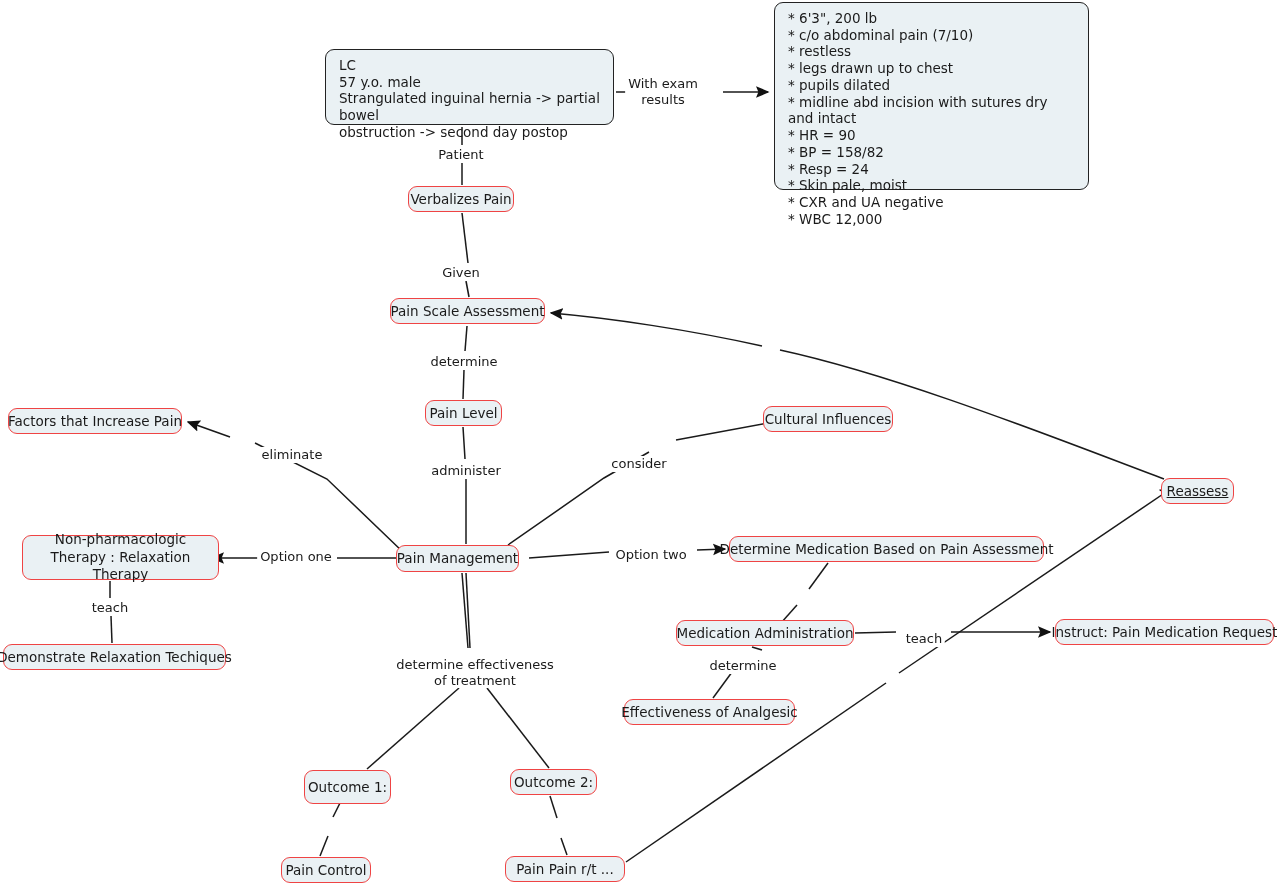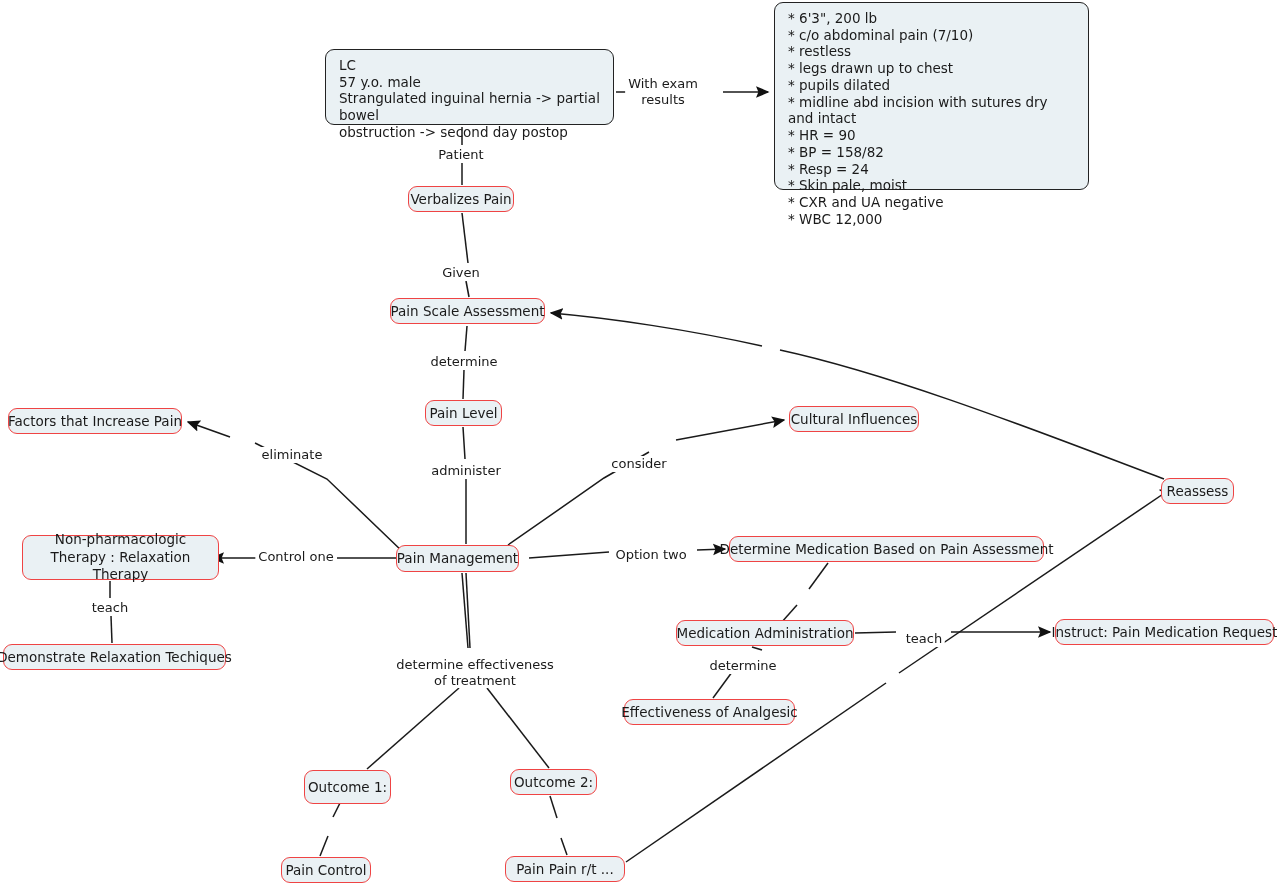--- a/index.html
+++ b/index.html
@@ -138,22 +138,22 @@
 * HR = 90
 * BP = 158/82
 * Resp = 24
 * Skin pale, moist
 * CXR and UA negative
 * WBC 12,000</div>
       <div class="node" style="left: 408px; top: 186px; width: 106px; height: 26px;">Verbalizes Pain</div>
       <div class="node" style="left: 390px; top: 298px; width: 155px; height: 26px;">Pain Scale Assessment</div>
       <div class="node" style="left: 425px; top: 400px; width: 77px; height: 26px; text-align: right;">Pain Level</div>
       <div class="node" style="left: 8px; top: 408px; width: 174px; height: 26px;">Factors that Increase Pain</div>
-      <div class="node" style="left: 789px; top: 406px; width: 130px; height: 26px;">Cultural Influences</div>
-      <div class="node" style="left: 1161px; top: 478px; width: 73px; height: 26px;">Reassess</div>
+      <div class="node" style="left: 763px; top: 406px; width: 130px; height: 26px;">Cultural Influences</div>
+      <div class="node" style="left: 1161px; top: 478px; width: 73px; height: 26px; text-decoration: underline;">Reassess</div>
       <div class="node" style="left: 396px; top: 545px; width: 123px; height: 27px;">Pain Management</div>
       <div class="node multiline" style="left: 10px; top: 535px; width: 197px; height: 45px; margin-left: 12px;">Non-pharmacologic Therapy :
 Relaxation Therapy</div>
       <div class="node" style="left: 729px; top: 536px; width: 315px; height: 26px;">Determine Medication Based on Pain Assessment</div>
       <div class="node" style="left: 676px; top: 620px; width: 178px; height: 26px;">Medication Administration</div>
       <div class="node" style="left: 1055px; top: 619px; width: 219px; height: 26px;">Instruct: Pain Medication Request</div>
       <div class="node" style="left: 3px; top: 644px; width: 223px; height: 26px;">Demonstrate Relaxation Techiques</div>
       <div class="node" style="left: 624px; top: 699px; width: 171px; height: 26px;">Effectiveness of Analgesic</div>
       <div class="node" style="left: 304px; top: 770px; width: 87px; height: 34px;">Outcome 1:</div>
       <div class="node" style="left: 510px; top: 769px; width: 87px; height: 26px;">Outcome 2:</div>
@@ -163,21 +163,21 @@
 
   <div id="labels-layer">
       <div class="edge-label" style="left: 663px; top: 76px; transform: translate(-50%, 0px);">With exam
 results</div>
       <div class="edge-label" style="left: 461px; top: 147px; transform: translate(-50%, 0px);">Patient</div>
       <div class="edge-label" style="left: 461px; top: 265px; transform: translate(-50%, 0px);">Given</div>
       <div class="edge-label" style="left: 464px; top: 354px; transform: translate(-50%, 0px);">determine</div>
       <div class="edge-label" style="left: 292px; top: 447px; transform: translate(-50%, 0px);">eliminate</div>
       <div class="edge-label" style="left: 639px; top: 456px; transform: translate(-50%, 0px);">consider</div>
       <div class="edge-label" style="left: 466px; top: 463px; transform: translate(-50%, 0px);">administer</div>
-      <div class="edge-label" style="left: 296px; top: 549px; transform: translate(-50%, 0px);">Control one</div>
+      <div class="edge-label" style="left: 296px; top: 549px; transform: translate(-50%, 0px);">Option one</div>
       <div class="edge-label" style="left: 651px; top: 547px; transform: translate(-50%, 0px);">Option two</div>
       <div class="edge-label" style="left: 110px; top: 600px; transform: translate(-50%, 0px);">teach</div>
       <div class="edge-label" style="left: 924px; top: 631px; transform: translate(-50%, 0px);">teach</div>
       <div class="edge-label" style="left: 743px; top: 658px; transform: translate(-50%, 0px);">determine</div>
       <div class="edge-label" style="left: 475px; top: 657px; transform: translate(-50%, 0px);">determine effectiveness
 of treatment</div>
     </div>
 
 </div>
 

